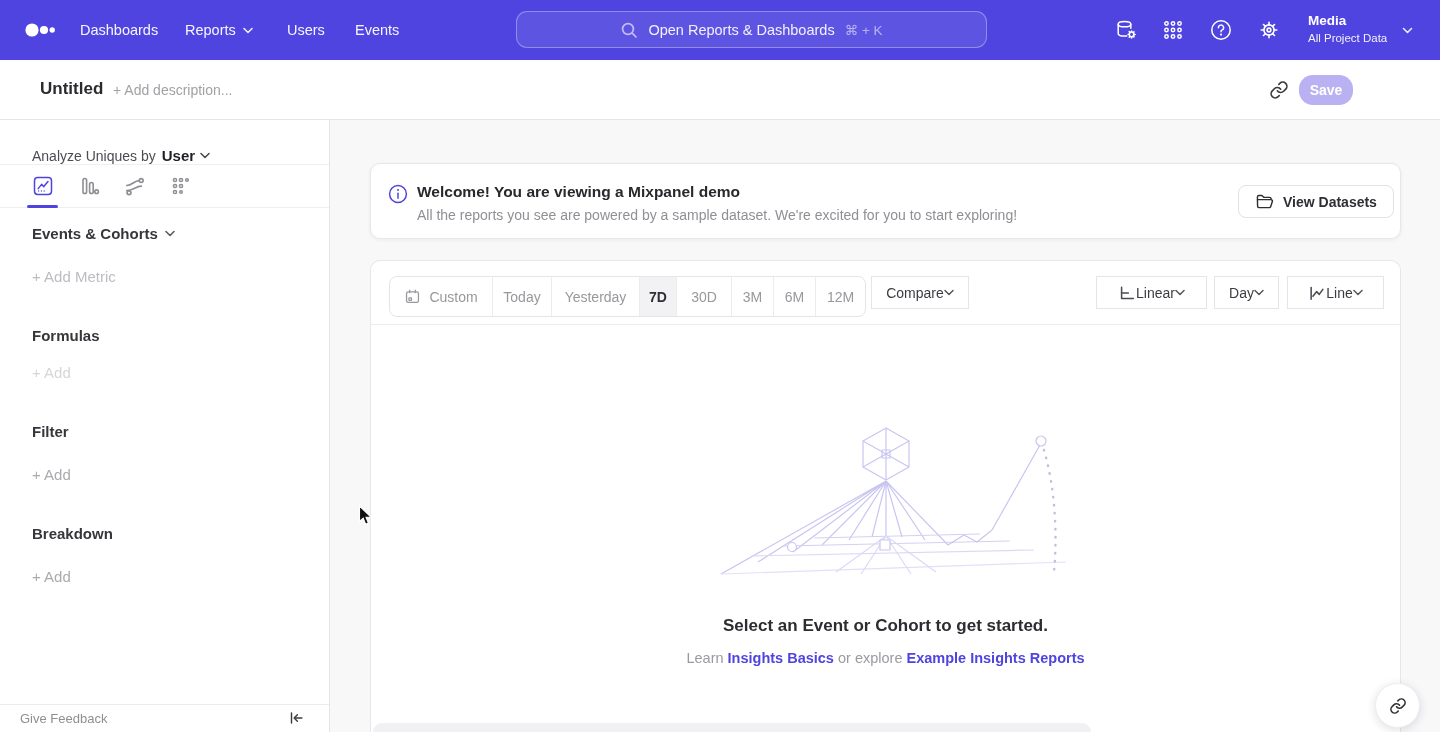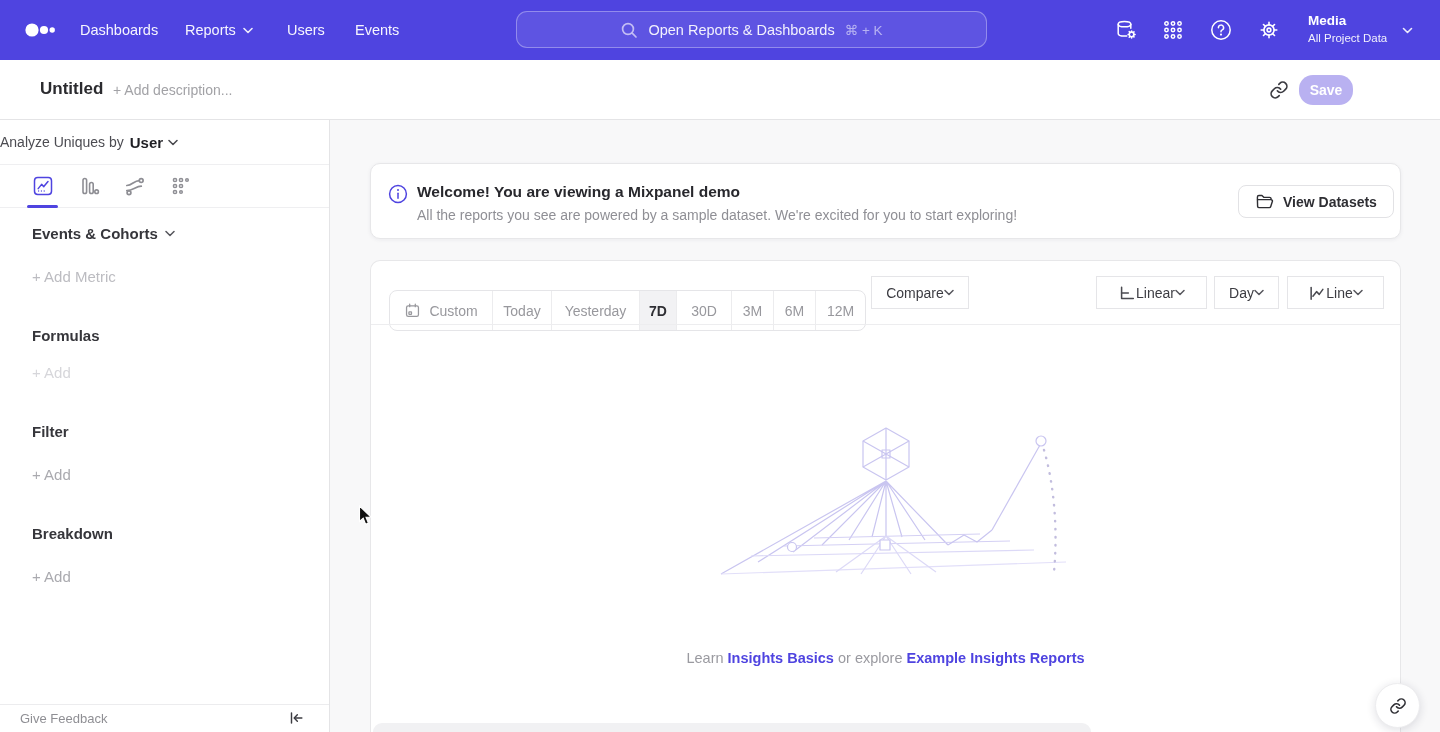--- a/index.html
+++ b/index.html
@@ -35,21 +35,21 @@
   .hbtn { position:absolute; top:17px; width:26px; height:26px; display:flex; align-items:center;
     justify-content:center; color:#3d3d42; cursor:pointer; }
   .savebtn { position:absolute; left:1299px; top:15px; width:54px; height:30px; border:none;
     border-radius:14px; background:#b9b1f1; color:#fff; font-size:14px; font-weight:600;
     font-family:inherit; cursor:default; }
 
   
   .sidebar { position:absolute; left:0; top:120px; width:330px; height:612px; background:#fff;
     border-right:1px solid #e4e4e6; }
   .analyze-row { position:absolute; left:0; top:0; width:329px; height:45px;
-    border-bottom:1px solid #efeff1; display:flex; align-items:center; gap:6px; }
+    border-bottom:1px solid #efeff1; display:flex; align-items:flex-end; padding-left:32px; gap:6px; }
   .analyze-row .alabel { font-size:14px; color:#4c4c52; }
   .analyze-row .aval { font-size:15px; font-weight:700; color:#1f1f24; cursor:pointer;
     display:flex; align-items:center; gap:5px; }
   .tabs-row { position:absolute; left:0; top:46px; width:329px; height:42px; border-bottom:1px solid #efeff1; }
   .tab { position:absolute; top:9px; width:22px; height:22px; cursor:pointer; }
   .tab-underline { position:absolute; left:27px; top:39px; width:31px; height:3px; border-radius:2px; background:#4f44e0; }
   .side-title { position:absolute; left:32px; font-size:15px; font-weight:700; color:#36363b;
     display:flex; align-items:center; gap:7px; }
   .side-add { position:absolute; left:32px; font-size:15px; cursor:pointer; }
   .sidebar-foot { position:absolute; left:0; bottom:0; width:329px; height:28px; border-top:1px solid #ececee; }
@@ -64,21 +64,21 @@
   .banner .binfo { position:absolute; left:17px; top:20px; }
   .banner .btitle { position:absolute; left:46px; top:19px; font-size:15.5px; font-weight:700; color:#28282d; }
   .banner .bsub { position:absolute; left:46px; top:43px; font-size:14px; color:#8f8f95; }
   .view-datasets { position:absolute; left:867px; top:21px; height:33px; padding:0 16px;
     display:flex; align-items:center; gap:9px; background:#fff; border:1px solid #e2e2e5;
     border-radius:8px; font-size:14px; font-weight:600; color:#2e2e33; cursor:pointer; }
 
   .card { position:absolute; left:40px; top:140px; width:1031px; height:472px; background:#fff;
     border:1px solid #e7e7e9; border-bottom:none; border-radius:10px 10px 0 0; }
   .seg { position:absolute; left:18px; top:15px; height:41px; display:flex;
-    border:1px solid #e5e5e8; border-radius:8px; overflow:hidden; background:#fff;margin-top:14px; }
+    border:1px solid #e5e5e8; border-radius:8px; overflow:hidden; background:#fff; }
   .seg .cell { height:100%; display:flex; align-items:center; justify-content:center; gap:8px;
     font-size:14px; color:#98989d; border-right:1px solid #ececee; cursor:pointer; padding:0 2px; }
   .seg .cell:last-child { border-right:none; }
   .seg .cell.selected { background:#f2f2f4; color:#2f2f34; font-weight:600; }
   .ctrl-btn { position:absolute; top:15px; height:33px; display:flex; align-items:center;
     justify-content:center; gap:0; border:1px solid #e5e5e8; border-radius:0; background:#fff;
     font-size:14px; color:#3c3c42; font-weight:500; cursor:pointer; }
   .card-divider { position:absolute; left:0; top:63px; width:100%; height:1px; background:#ededef; }
 
   .illus { position:absolute; left:325px; top:163px; }
@@ -373,20 +373,21 @@
           <path d="M296 106 344 21"></path>
           <circle cx="345" cy="17" r="5" fill="#fff"></circle>
 
           <circle cx="96" cy="123" r="4.5" fill="#fff"></circle>
 
           <rect x="184" y="116" width="10" height="10" fill="#fff"></rect>
         </g>
         <path d="M348 26 C358 60 362 105 358 148" stroke="#c2bdde" stroke-width="2.4" stroke-dasharray="0.5 7.5" stroke-linecap="round" fill="none"></path>
       </svg>
 
+      <div class="empty-title">Select an Event or Cohort to get started.</div>
       <div class="empty-links">
         <span>Learn</span>
         <span class="lnk">Insights Basics</span>
         <span>or explore</span>
         <span class="lnk">Example Insights Reports</span>
       </div>
 
       <div class="table-edge"></div>
     </div>
   </div>

